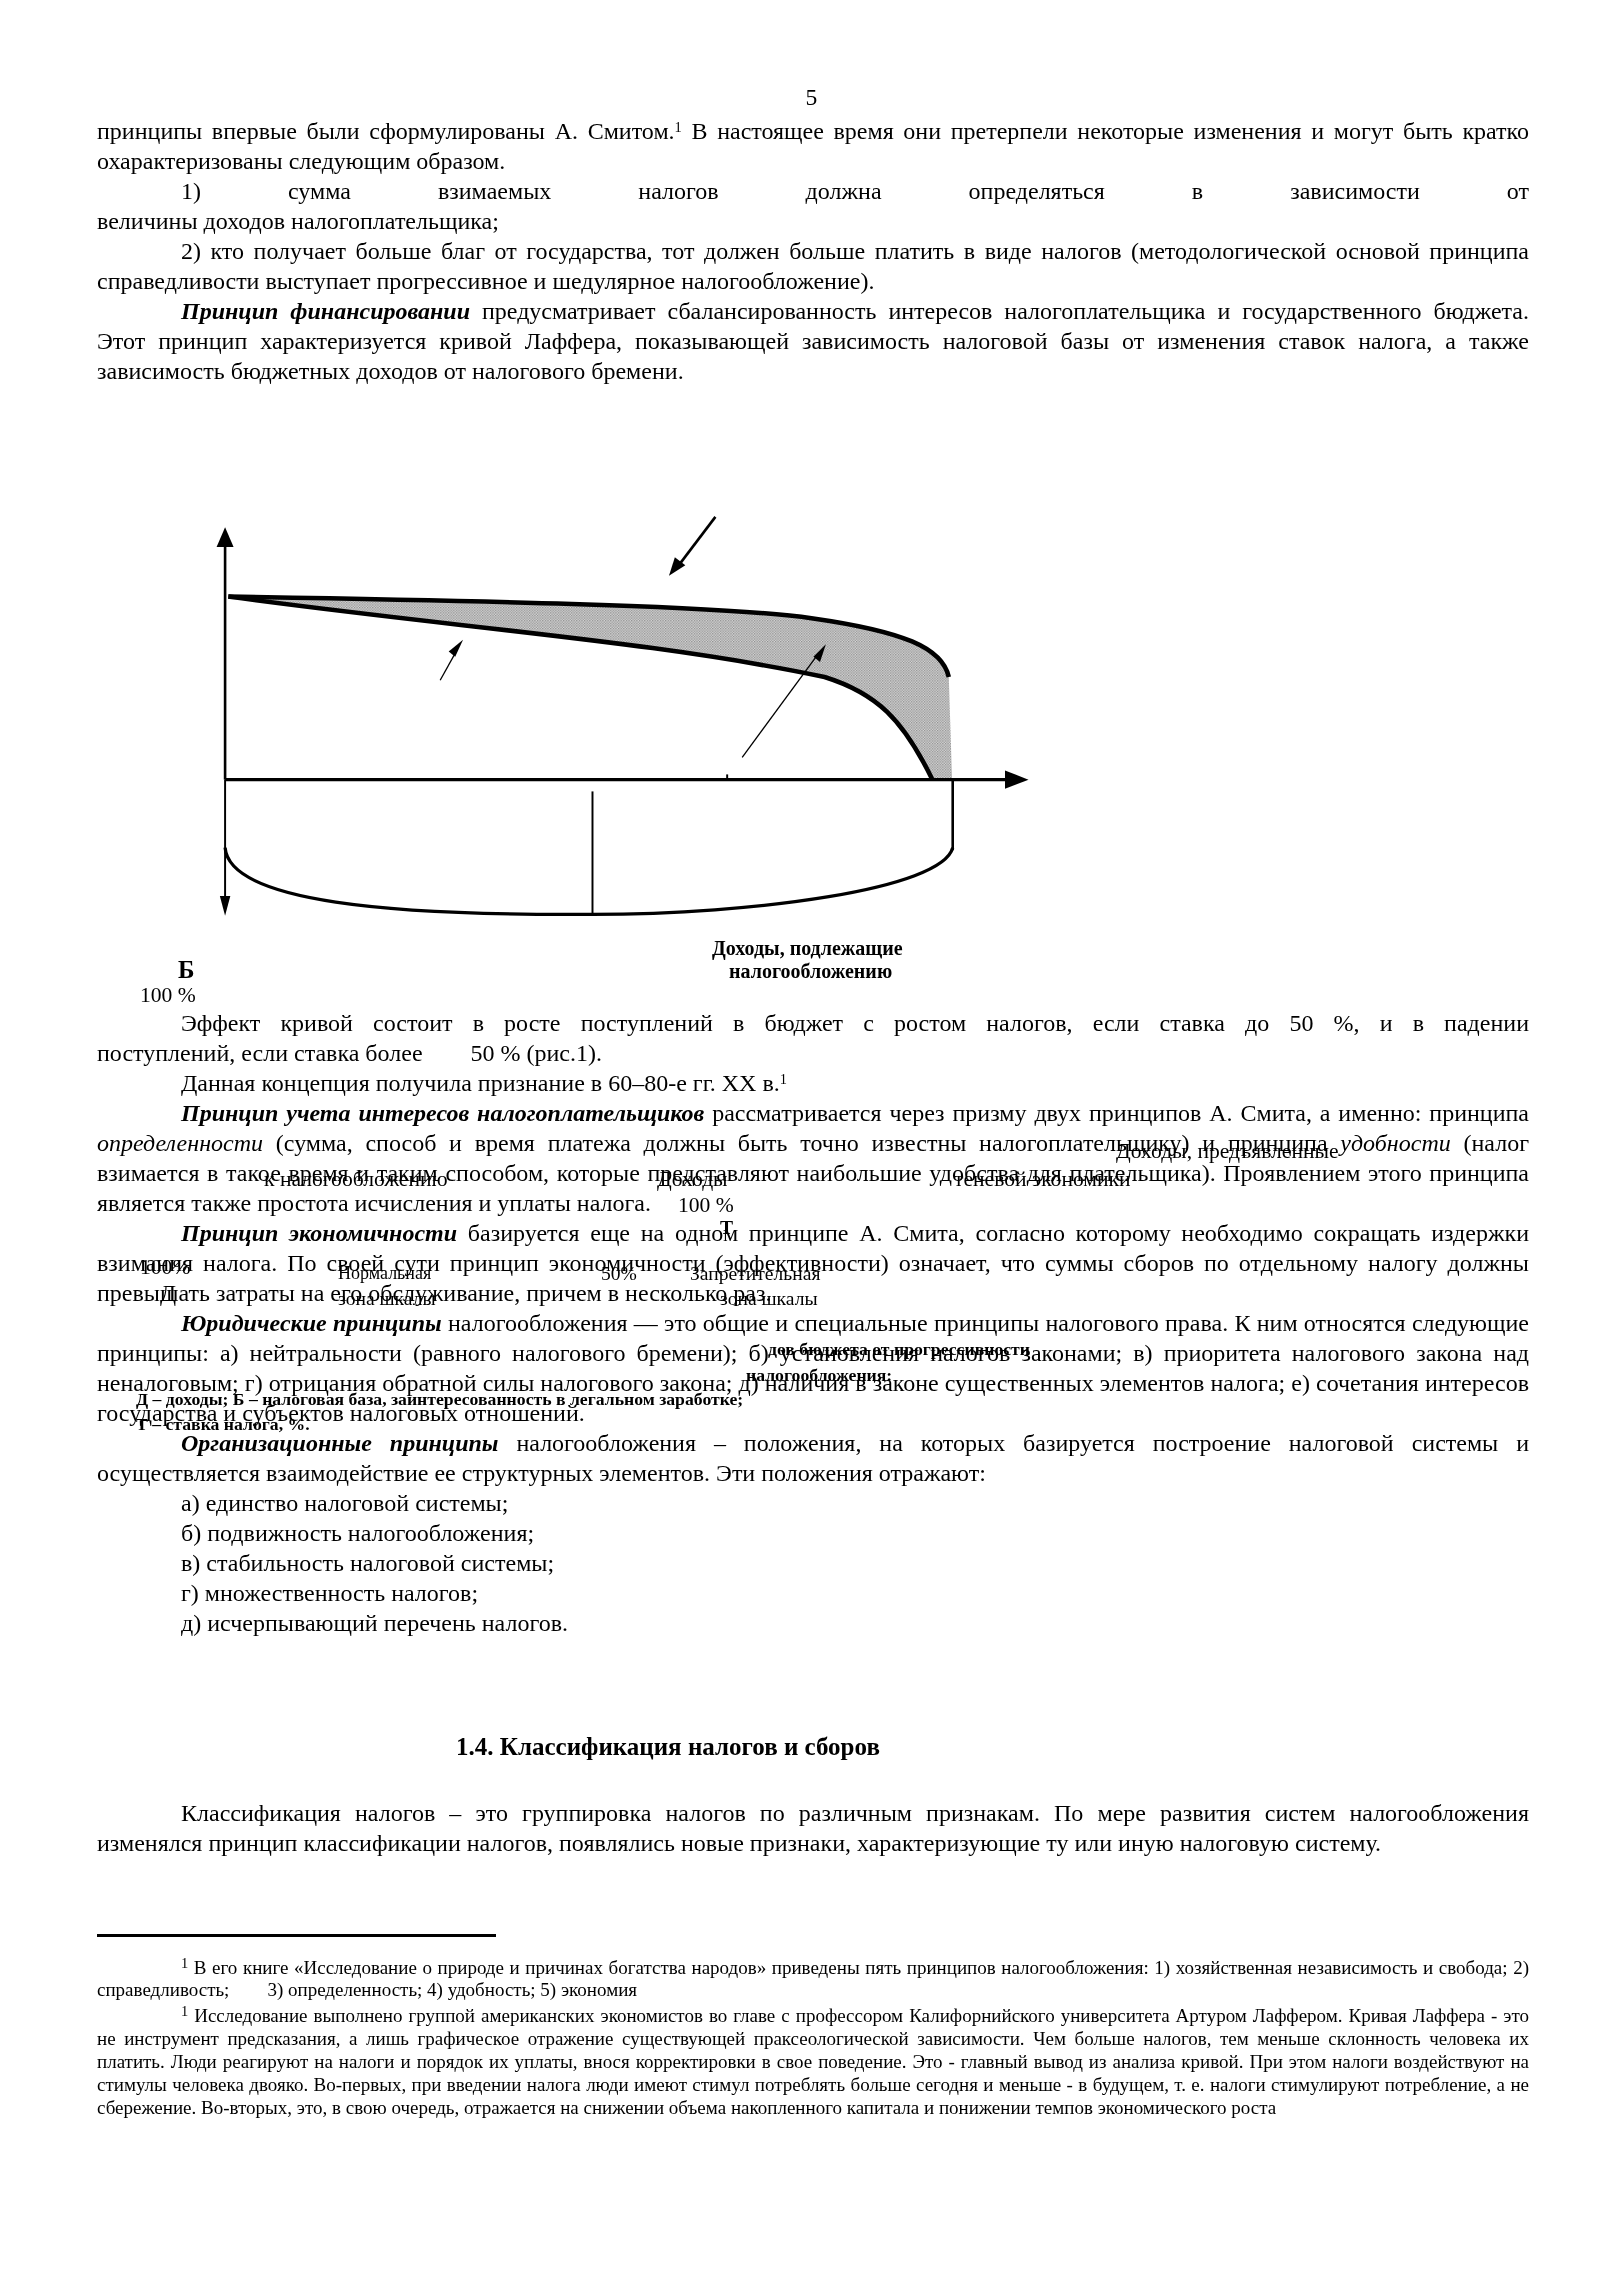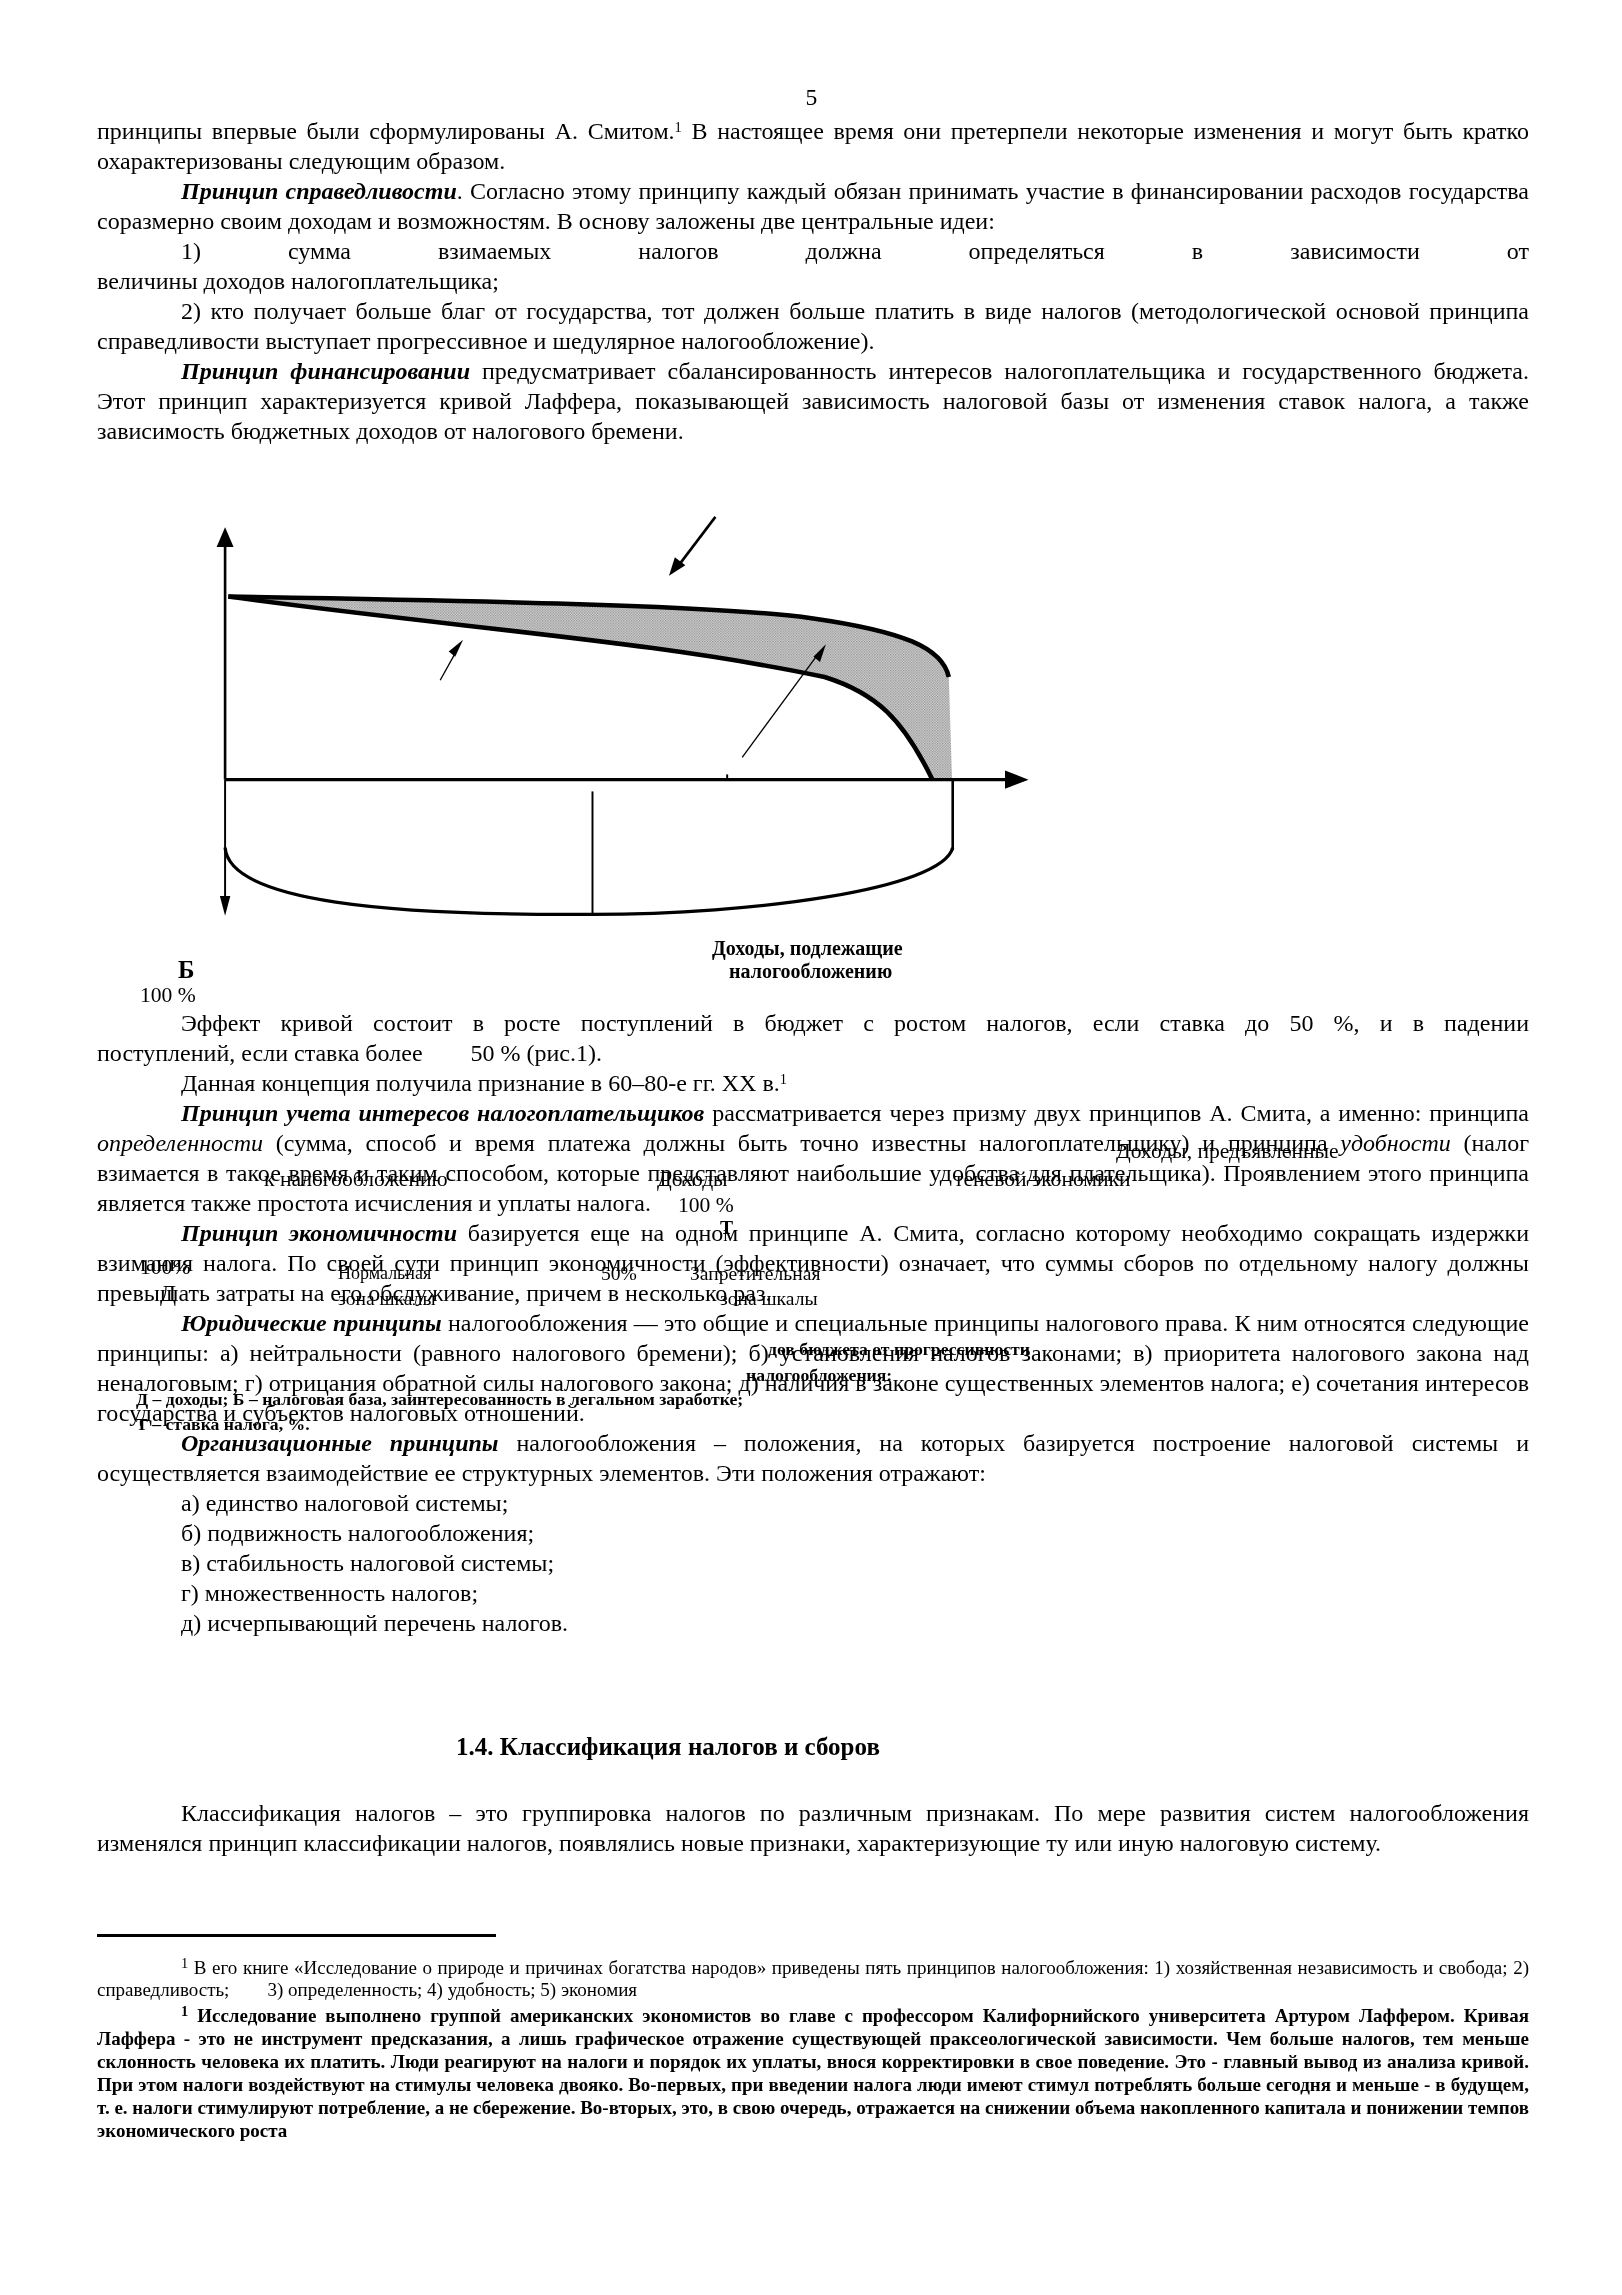--- a/index.html
+++ b/index.html
@@ -14,30 +14,29 @@
   .it { font-style:italic; }
   sup { font-size:14.4px; vertical-align:top; position:relative; top:-3.9px; }
   .spread { text-align-last:justify; }
   .diagram { position:absolute; left:0; top:458px; width:1472px; height:523px; }
   .dlabel { position:absolute; font-size:21.6px; line-height:25px; white-space:nowrap; }
   .dlabel.bold { font-weight:bold; }
   .heading { position:absolute; top:1733px; left:0; width:1336px; text-align:center; font-size:25px; font-weight:bold; }
   .fnrule { position:absolute; left:97px; top:1934px; width:399px; height:2.6px; background:#000; }
   .fn { position:absolute; left:97px; width:1432px; font-size:19px; line-height:21.6px; text-align:justify; }
   .fn p { margin:0; text-indent:84px; }
-  .fn.b { font-weight:bold; line-height:23px; }
+  .fn.b { font-weight:normal; line-height:23px; }
 </style>
 </head>
 <body>
 
 <div class="page-num">5</div>
 
 <div class="block" style="top:116px;">
   <p class="p noind"><span>принципы впервые были сформулированы А. Смитом.</span><sup>1</sup><span> В настоящее время они претерпели некоторые изменения и могут быть кратко охарактеризованы следующим образом.</span></p>
-  <p class="p"><span class="term">Принцип справедливости</span><span>. Согласно этому принципу каждый обязан принимать участие в финансировании расходов государства соразмерно своим доходам и возможностям. В основу заложены две центральные идеи:</span></p>
   <p class="p spread">1) сумма взимаемых налогов должна определяться в зависимости от</p>
   <p class="p noind">величины доходов налогоплательщика;</p>
   <p class="p">2) кто получает больше благ от государства, тот должен больше платить в виде налогов (методологической основой принципа справедливости выступает прогрессивное и шедулярное налогообложение).</p>
   <p class="p"><span class="term">Принцип финансировании</span><span> предусматривает сбалансированность интересов налогоплательщика и государственного бюджета. Этот принцип характеризуется кривой Лаффера, показывающей зависимость налоговой базы от  изменения  ставок  налога, а также зависимость бюджетных доходов от налогового бремени.</span></p>
 </div>
 
 <div class="diagram">
   <svg width="1623" height="523" viewBox="0 700 2480 800" style="position:absolute;left:0;top:0;">
     <defs>
       <pattern id="dots" width="4" height="4" patternUnits="userSpaceOnUse">

